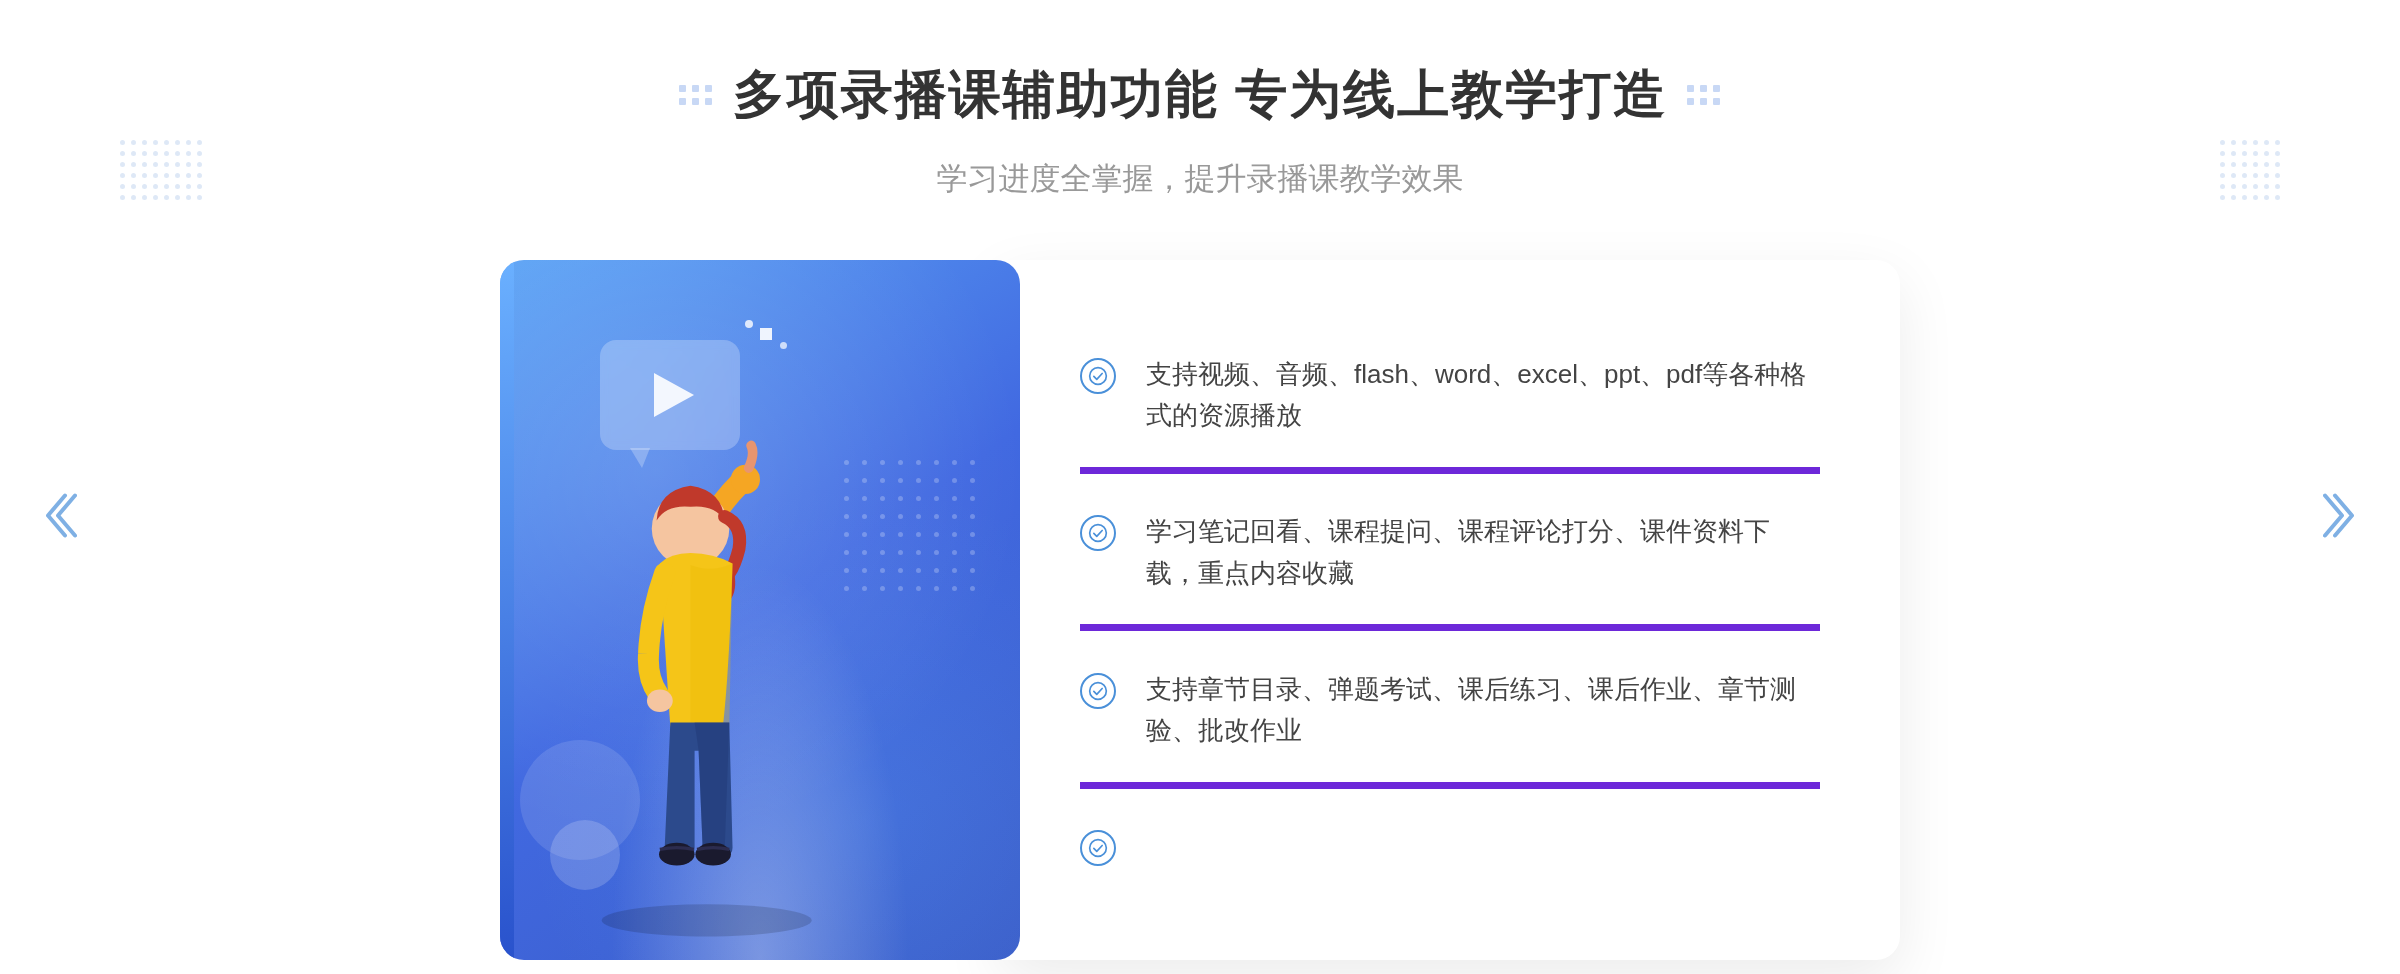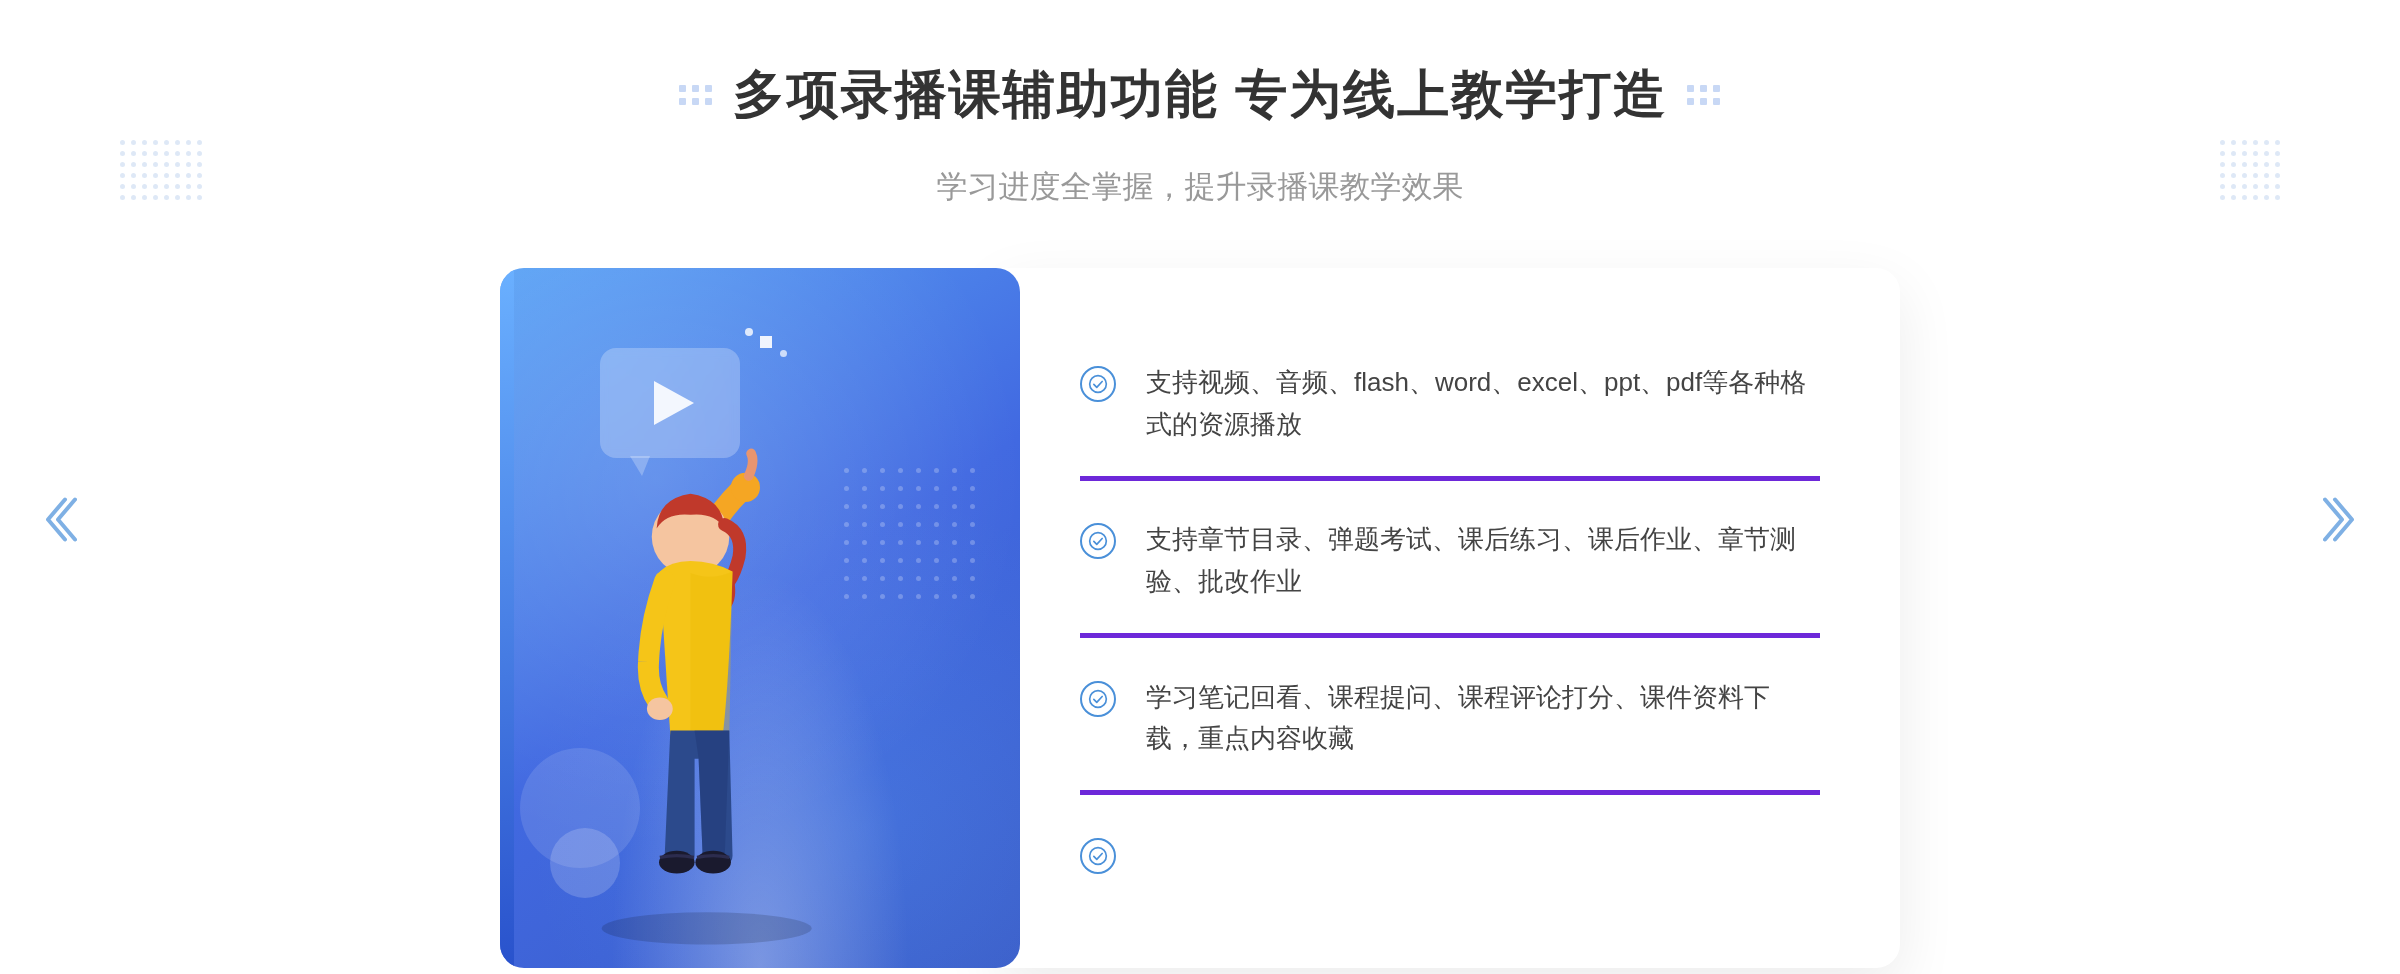--- a/index.html
+++ b/index.html
@@ -58,21 +58,21 @@
       text-align: center;
       margin-bottom: 60px;
       position: relative;
     }
 
     .header-title-row {
       display: flex;
       align-items: center;
       justify-content: center;
       gap: 20px;
-      margin-bottom: 36px;
+      margin-bottom: 28px;
     }
 
     .main-title {
       font-size: 52px;
       font-weight: 600;
       color: #333333;
       letter-spacing: 2px;
     }
 
     .main-subtitle {
@@ -189,21 +189,21 @@
       flex-direction: column;
       justify-content: space-around;
       min-height: 700px;
     }
 
     .feature-item {
       display: flex;
       align-items: flex-start;
       gap: 30px;
       padding: 30px 0;
-      border-bottom: 5px solid #6d28d9;
+      border-bottom: 7px solid #6d28d9;
     }
 
     .feature-item:last-child {
       border-bottom: none;
     }
 
     .check-icon {
       width: 36px;
       height: 36px;
       border-radius: 50%;
@@ -537,31 +537,31 @@
         <p class="feature-text">支持视频、音频、flash、word、excel、ppt、pdf等各种格式的资源播放</p>
       </div>
 
       <div class="feature-item">
         <div class="check-icon">
           <svg viewBox="0 0 24 24" fill="none" xmlns="http://www.w3.org/2000/svg">
             <circle cx="12" cy="12" r="10" stroke="#4a90d9" stroke-width="2"></circle>
             <path d="M7 12.5l3.5 3.5 6.5-7" stroke="#4a90d9" stroke-width="2" stroke-linecap="round" stroke-linejoin="round"></path>
           </svg>
         </div>
-        <p class="feature-text">支持章节目录、弹题考试、课后练习、课后作业、章节测验、批改作业</p>
+        <p class="feature-text">学习笔记回看、课程提问、课程评论打分、课件资料下载，重点内容收藏</p>
       </div>
 
       <div class="feature-item">
         <div class="check-icon">
           <svg viewBox="0 0 24 24" fill="none" xmlns="http://www.w3.org/2000/svg">
             <circle cx="12" cy="12" r="10" stroke="#4a90d9" stroke-width="2"></circle>
             <path d="M7 12.5l3.5 3.5 6.5-7" stroke="#4a90d9" stroke-width="2" stroke-linecap="round" stroke-linejoin="round"></path>
           </svg>
         </div>
-        <p class="feature-text">学习笔记回看、课程提问、课程评论打分、课件资料下载，重点内容收藏</p>
+        <p class="feature-text">支持章节目录、弹题考试、课后练习、课后作业、章节测验、批改作业</p>
       </div>
 
       <div class="feature-item">
         <div class="check-icon">
           <svg viewBox="0 0 24 24" fill="none" xmlns="http://www.w3.org/2000/svg">
             <circle cx="12" cy="12" r="10" stroke="#4a90d9" stroke-width="2"></circle>
             <path d="M7 12.5l3.5 3.5 6.5-7" stroke="#4a90d9" stroke-width="2" stroke-linecap="round" stroke-linejoin="round"></path>
           </svg>
         </div>
       </div>

